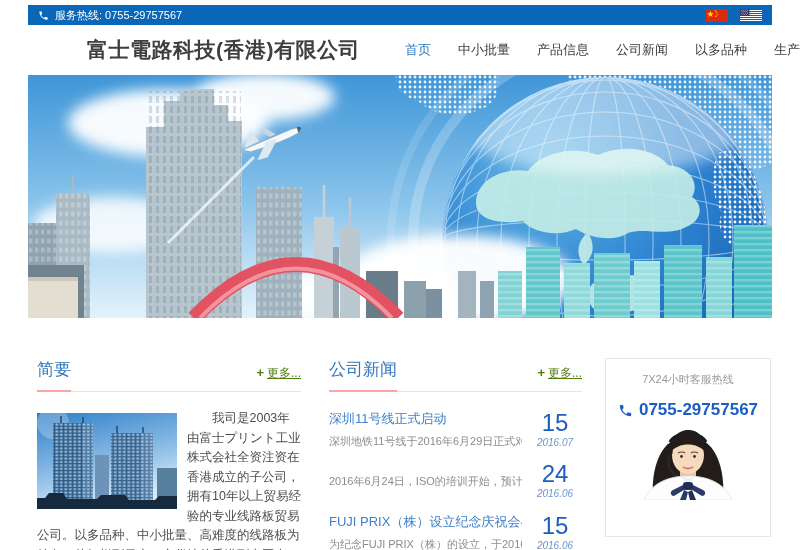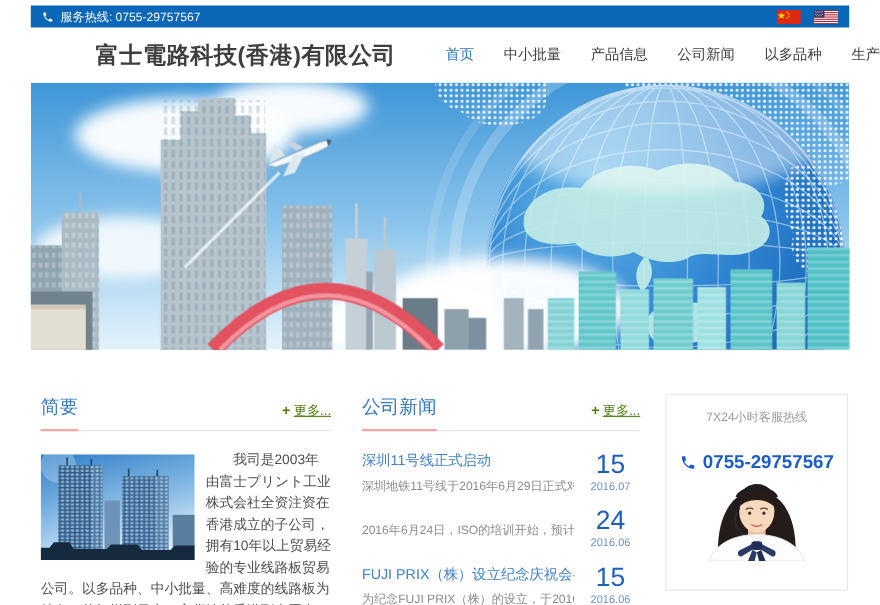--- a/index.html
+++ b/index.html
@@ -41,24 +41,24 @@
   .brief-photo{float:left;width:140px;height:96px;margin:4px 10px 2px 0;}
   .brief-photo svg{display:block;}
 
   .news-list{margin-top:10px;}
   .news-item{display:flex;align-items:center;padding:8px 0 6px 0;}
   .news-main{flex:1;min-width:0;}
   .news-title{font-size:13px;color:#3f80c8;margin-bottom:6px;white-space:nowrap;overflow:hidden;cursor:pointer;}
   .news-desc{font-size:11px;color:#8c8c8c;white-space:nowrap;overflow:hidden;}
   .news-date{width:54px;flex:none;text-align:center;margin-left:6px;}
   .news-day{font-size:24px;color:#1c5ec2;line-height:22px;}
-  .news-dym{font-size:10px;color:#6d93c9;margin-top:3px;}
+  .news-dym{font-size:10px;color:#6d93c9;margin-top:3px;font-style:italic;}
 
   .service-label{font-size:11px;color:#9a9a9a;margin-top:13px;}
-  .service-phone{display:flex;align-items:center;justify-content:center;gap:6px;margin-top:23px;color:#1a5cc8;font-size:17px;font-weight:bold;}
+  .service-phone{display:flex;align-items:center;justify-content:center;gap:6px;margin-top:13px;color:#1a5cc8;font-size:17px;font-weight:bold;}
   .service-phone svg{display:block;}
   .service-photo{margin-top:6px;display:flex;justify-content:center;}
   .service-photo svg{display:block;}
 </style>
 </head>
 <body>
 
 <div class="page">
 
   <div class="topbar">

